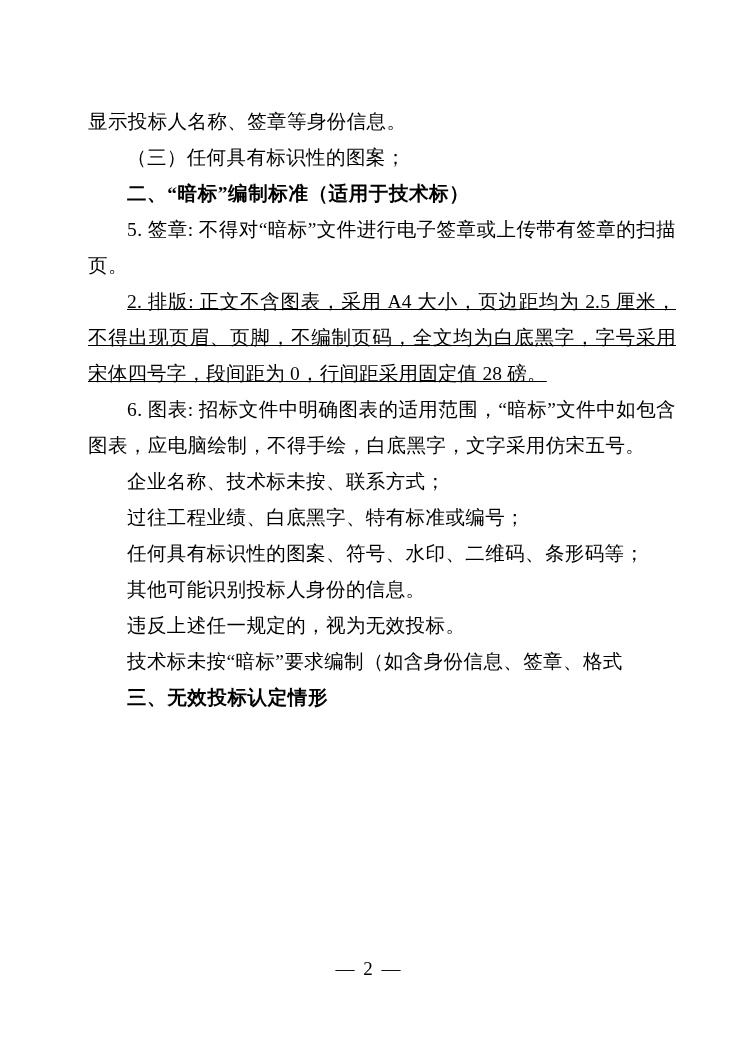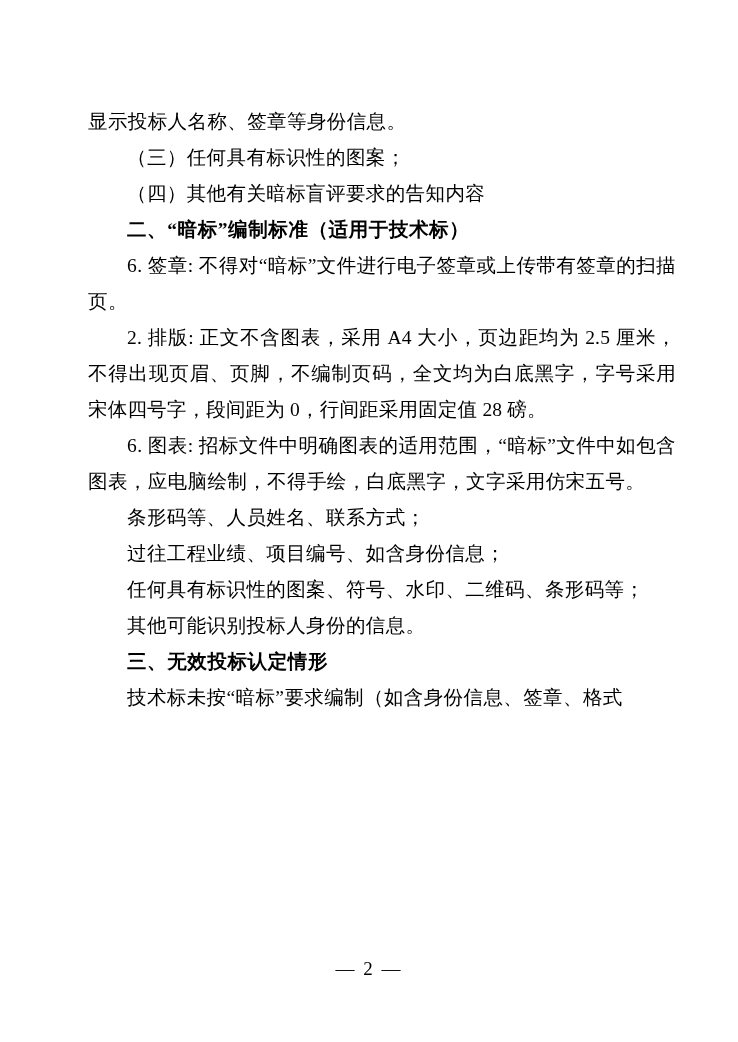--- a/index.html
+++ b/index.html
@@ -35,20 +35,21 @@
   .indent2 {
     text-indent: 2em;
   }
   .heading {
     font-weight: bold;
     text-indent: 2em;
     letter-spacing: 0.6px;
   }
   .tight {
     letter-spacing: 0.2px;
+    text-decoration: underline;
   }
   .footer {
     position: absolute;
     left: 0;
     right: 0;
     bottom: 62px;
     text-align: center;
     font-size: 19px;
     letter-spacing: 2px;
     font-family: "Liberation Serif", "DejaVu Serif", serif;
@@ -57,42 +58,42 @@
 </head>
 <body>
 
 <div id="page">
   <div class="doc-body">
 
     <p class="para">显示投标人名称、签章等身份信息。</p>
 
     <p class="para indent2">（三）任何具有标识性的图案；</p>
 
-    <p class="para indent2">（四）其他有关暗标盲评要求的告知内容</p>
 
     <p class="para heading">二、“暗标”编制标准（适用于技术标）</p>
 
 
-    <p class="para indent2">6. 签章: 不得对“暗标”文件进行电子签章或上传带有签章的扫描页。</p>
+    <p class="para indent2">5. 签章: 不得对“暗标”文件进行电子签章或上传带有签章的扫描页。</p>
 
     <p class="para indent2 tight">2. 排版: 正文不含图表，采用 A4 大小，页边距均为 2.5 厘米，不得出现页眉、页脚，不编制页码，全文均为白底黑字，字号采用宋体四号字，段间距为 0，行间距采用固定值 28 磅。</p>
 
     <p class="para indent2">6. 图表: 招标文件中明确图表的适用范围，“暗标”文件中如包含图表，应电脑绘制，不得手绘，白底黑字，文字采用仿宋五号。</p>
 
 
 
-    <p class="para indent2">条形码等、人员姓名、联系方式；</p>
+    <p class="para indent2">企业名称、技术标未按、联系方式；</p>
 
-    <p class="para indent2">过往工程业绩、项目编号、如含身份信息；</p>
+    <p class="para indent2">过往工程业绩、白底黑字、特有标准或编号；</p>
 
     <p class="para indent2">任何具有标识性的图案、符号、水印、二维码、条形码等；</p>
 
     <p class="para indent2">其他可能识别投标人身份的信息。</p>
 
+    <p class="para indent2">违反上述任一规定的，视为无效投标。</p>
+
+    <p class="para indent2">技术标未按“暗标”要求编制（如含身份信息、签章、格式</p>
 
     <p class="para heading">三、无效投标认定情形</p>
-
-    <p class="para indent2">技术标未按“暗标”要求编制（如含身份信息、签章、格式</p>
 
   </div>
 
   <div class="footer">— 2 —</div>
 </div>
 
 </body></html>

